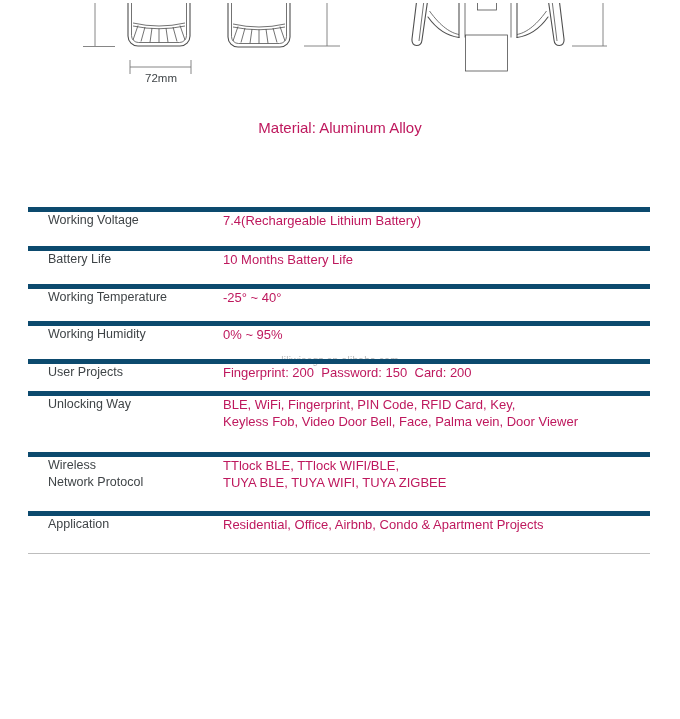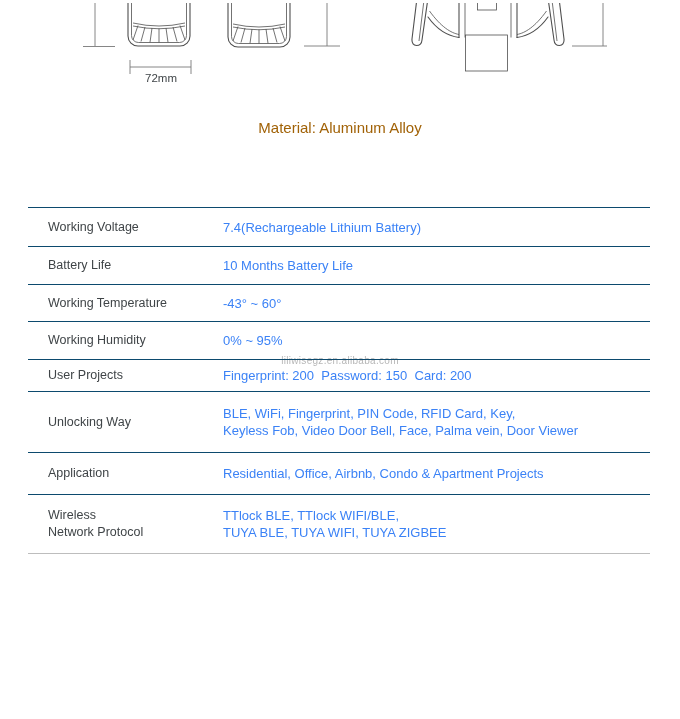--- a/index.html
+++ b/index.html
@@ -6,38 +6,38 @@
   .canvas{
     position:relative;width:680px;height:719px;margin:3px auto;background:#ffffff;
     font-family:"Liberation Sans","DejaVu Sans",sans-serif;color:#3f4447;overflow:hidden;
   }
   .drawing{position:absolute;top:0;left:0;}
   .dim-label{
     position:absolute;top:69px;left:130px;width:62px;text-align:center;
     font-size:11.5px;color:#3f4447;
   }
   .headline{position:absolute;top:113px;left:0;width:680px;text-align:center;}
-  .headline div{font-size:15px;line-height:23px;color:#a16207;}
+  .headline div{font-size:15px;line-height:23px;color:#be185d;}
   .watermark{
     position:absolute;top:352px;left:0;width:680px;text-align:center;
     font-size:10px;color:#b7b7b7;letter-spacing:.3px;
   }
   .spec-table{
     position:absolute;top:204px;left:28px;width:622px;
     border-bottom:1px solid #bdbdbd;
   }
   .spec-row{
-    display:flex;align-items:center;border-top:1px solid #0c4a6e;box-sizing:border-box;
+    display:flex;align-items:flex-start;border-top:5px solid #0c4a6e;box-sizing:border-box;
   }
   .spec-label{
     box-sizing:border-box;width:195px;padding-left:20px;flex:0 0 195px;
     font-size:12.5px;line-height:17px;color:#3f4447;white-space:pre-wrap;
   }
   .spec-value{
-    flex:1;font-size:13px;line-height:17px;color:#3b82f6;white-space:pre-wrap;
+    flex:1;font-size:13px;line-height:17px;color:#be185d;white-space:pre-wrap;
     padding-right:8px;
   }
   svg .ln{stroke:#4f4f4f;stroke-width:1.1;fill:none;stroke-linecap:round;}
   svg .thin{stroke:#4f4f4f;stroke-width:0.8;fill:none;}
   svg .dim{stroke:#787878;stroke-width:0.9;fill:none;}
 </style>
 </head>
 <body>
 
 <div class="canvas">
@@ -118,40 +118,40 @@
     <div class="spec-row" style="height:39px">
       <div class="spec-label">Working Voltage</div>
       <div class="spec-value">7.4(Rechargeable Lithium Battery)</div>
     </div>
     <div class="spec-row" style="height:38px">
       <div class="spec-label">Battery Life</div>
       <div class="spec-value">10 Months Battery Life</div>
     </div>
     <div class="spec-row" style="height:37px">
       <div class="spec-label">Working Temperature</div>
-      <div class="spec-value">-43° ~ 60°</div>
+      <div class="spec-value">-25° ~ 40°</div>
     </div>
     <div class="spec-row" style="height:38px">
       <div class="spec-label">Working Humidity</div>
       <div class="spec-value">0% ~ 95%</div>
     </div>
     <div class="spec-row" style="height:32px">
       <div class="spec-label">User Projects</div>
       <div class="spec-value">Fingerprint: 200  Password: 150  Card: 200</div>
     </div>
     <div class="spec-row" style="height:61px">
       <div class="spec-label">Unlocking Way</div>
       <div class="spec-value">BLE, WiFi, Fingerprint, PIN Code, RFID Card, Key,
 Keyless Fob, Video Door Bell, Face, Palma vein, Door Viewer</div>
     </div>
-    <div class="spec-row" style="height:42px">
-      <div class="spec-label">Application</div>
-      <div class="spec-value">Residential, Office, Airbnb, Condo &amp; Apartment Projects</div>
-    </div>
     <div class="spec-row" style="height:59px">
       <div class="spec-label">Wireless
 Network Protocol</div>
       <div class="spec-value">TTlock BLE, TTlock WIFI/BLE,
 TUYA BLE, TUYA WIFI, TUYA ZIGBEE</div>
     </div>
+    <div class="spec-row" style="height:42px">
+      <div class="spec-label">Application</div>
+      <div class="spec-value">Residential, Office, Airbnb, Condo &amp; Apartment Projects</div>
+    </div>
   </div>
 
 </div>
 
 </body></html>

